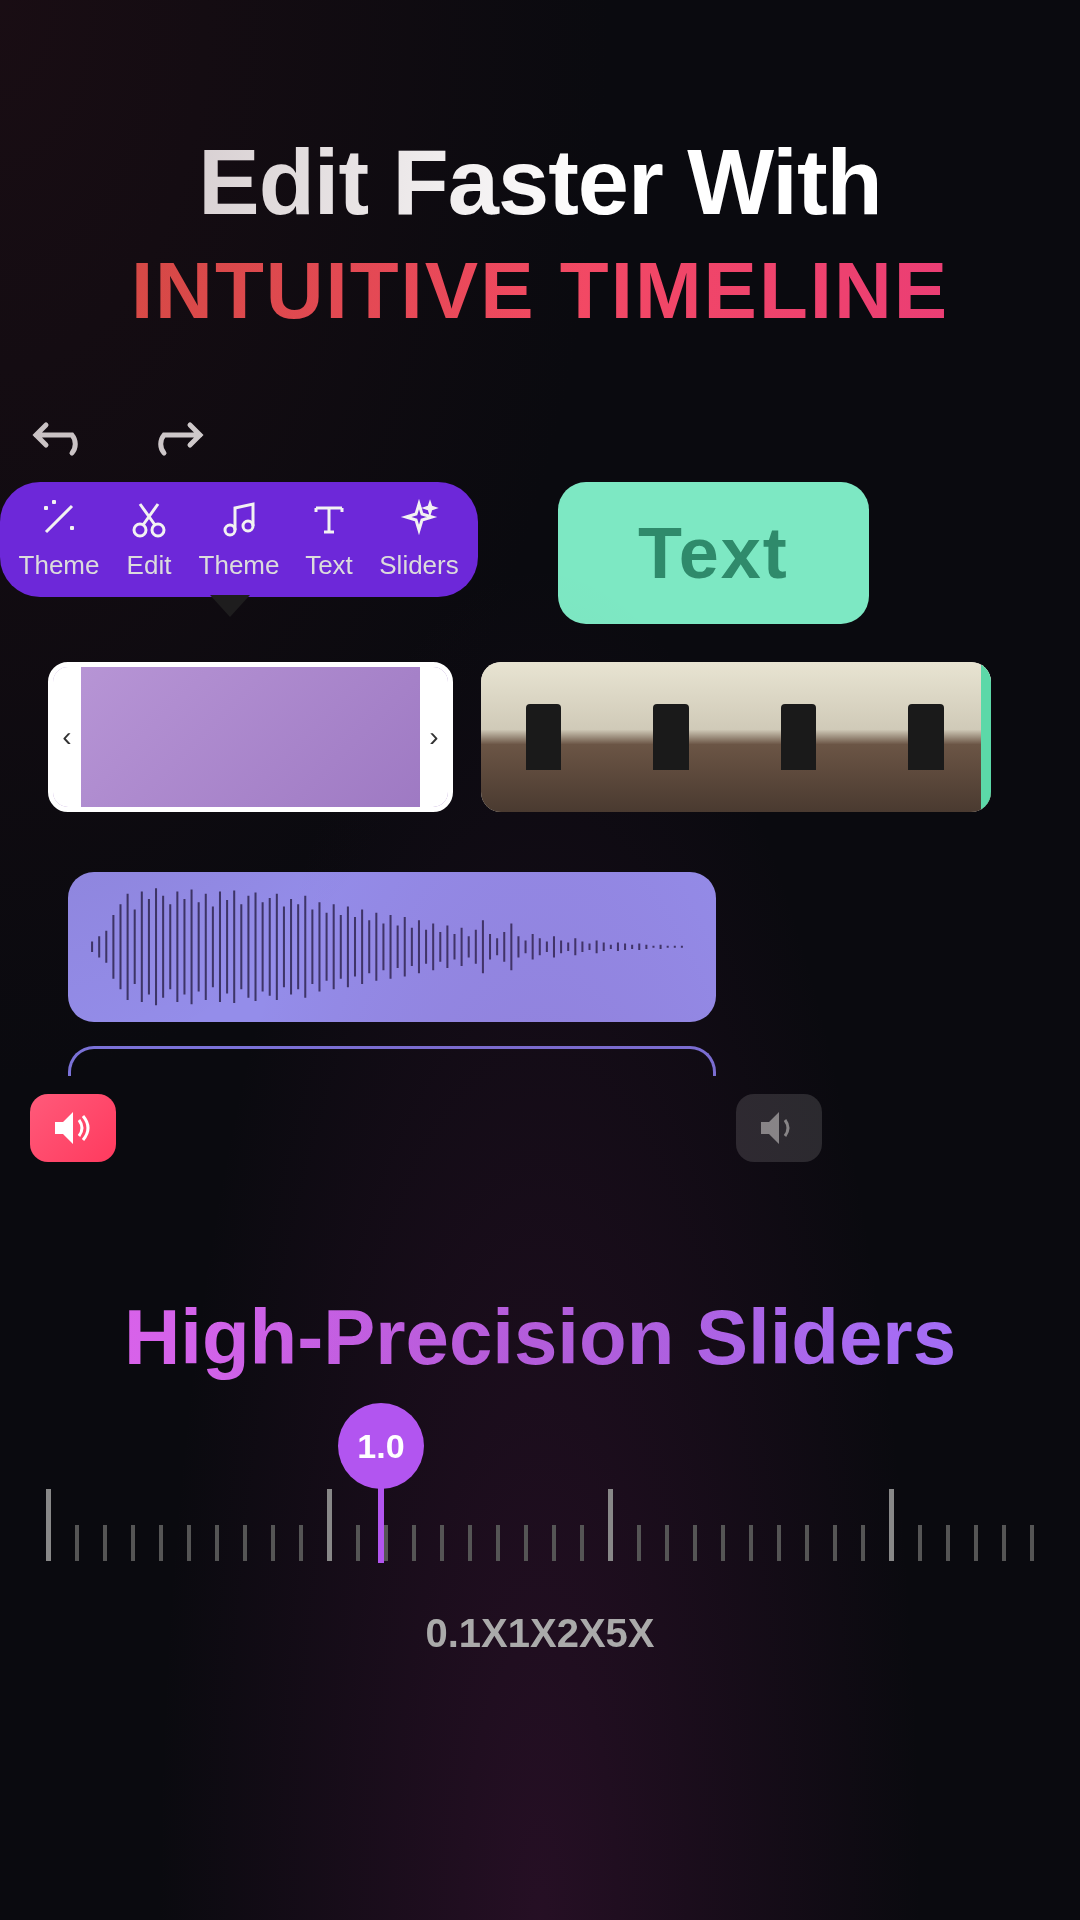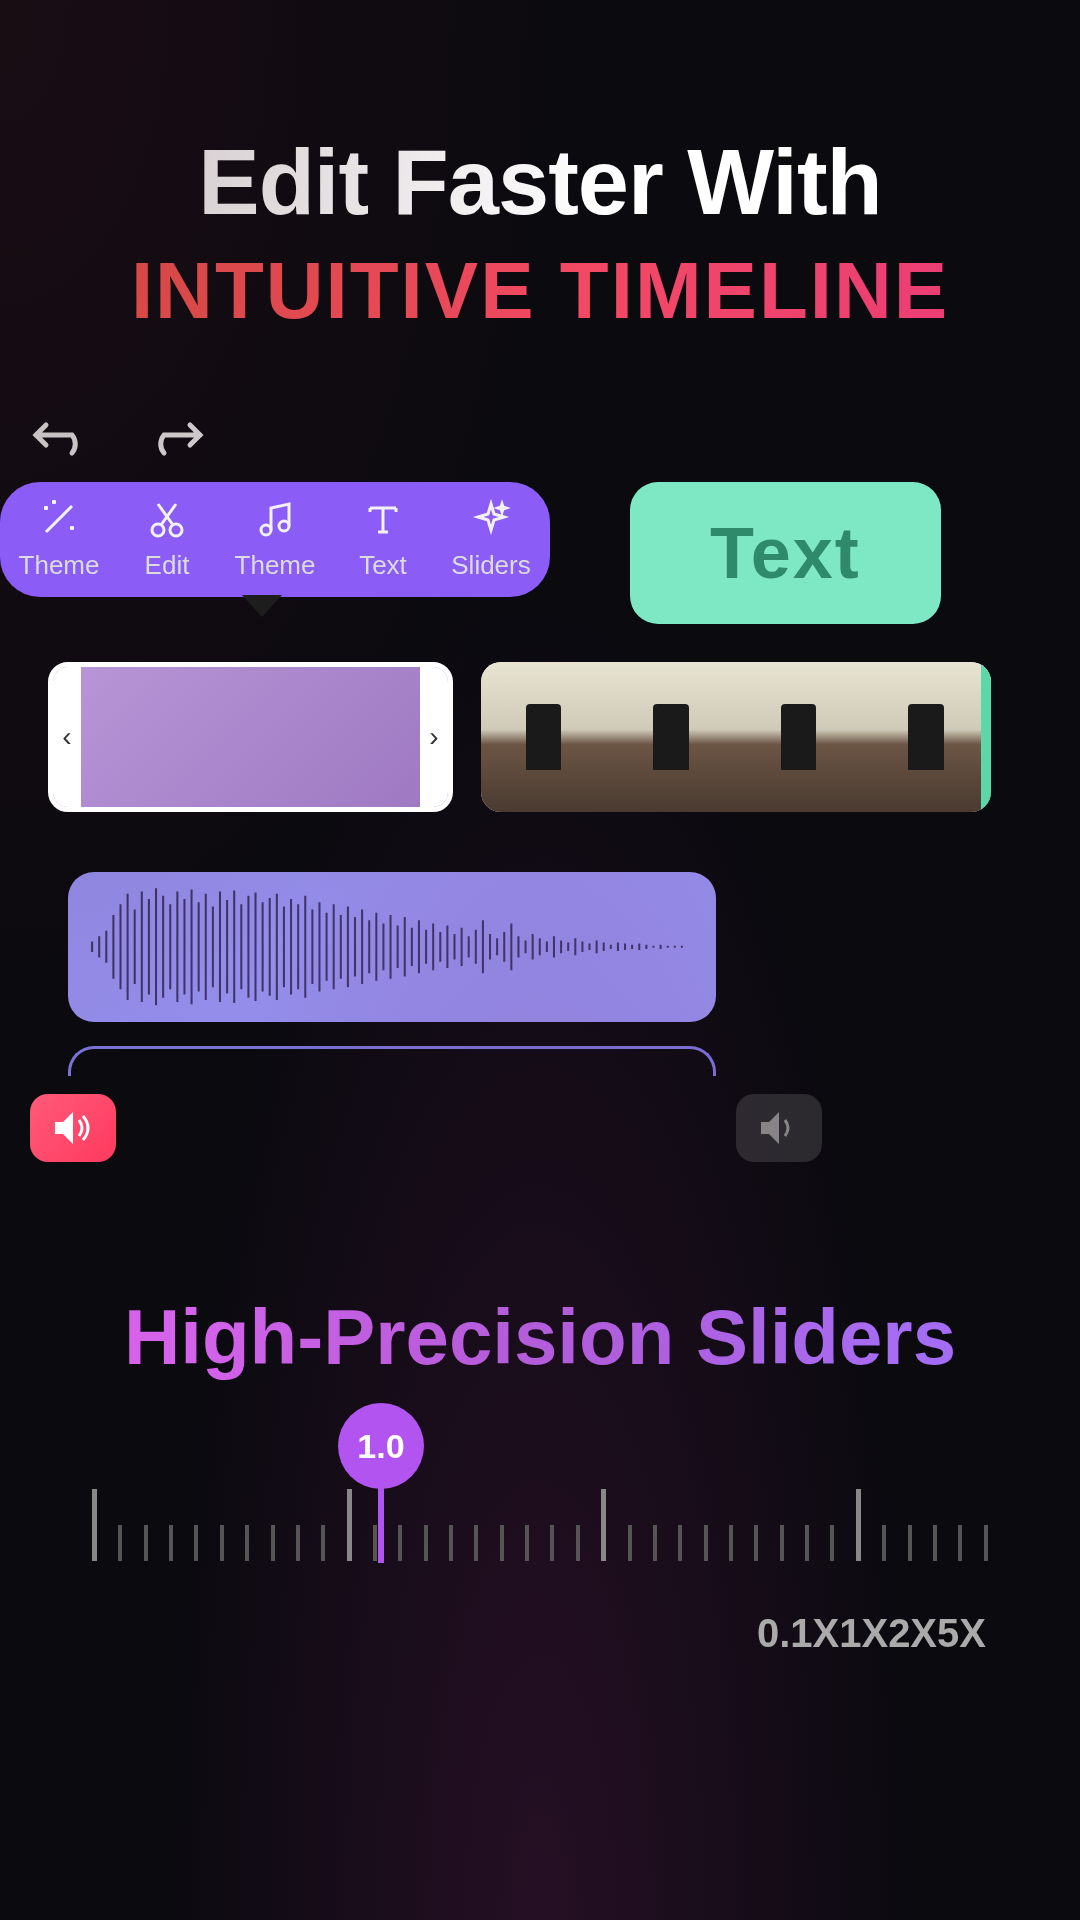--- a/index.html
+++ b/index.html
@@ -52,24 +52,24 @@
       justify-content: center;
       color: #e8e8e8;
     }
     .tool-row {
       display: flex;
       align-items: flex-start;
       margin-top: 25px;
     }
     .toolbar {
       display: flex;
-      background: #8b5cf6;
+      background: #6d28d9;
       border-radius: 40px;
       padding: 16px 20px;
-      gap: 30px;
+      gap: 12px;
       position: relative;
     }
     .toolbar::after {
       content: "";
       position: absolute;
       bottom: -20px;
       left: 44%;
       width: 0; height: 0;
       border-left: 20px solid transparent;
       border-right: 20px solid transparent;
@@ -220,21 +220,21 @@
       font-weight: 800;
       background: linear-gradient(90deg, #e060e8 0%, #9a6ef5 100%);
       -webkit-background-clip: text;
       background-clip: text;
       color: transparent;
       margin-top: 130px;
     }
     .slider-wrap {
       position: relative;
       margin-top: 100px;
-      padding: 0 92px;
+      padding: 0 46px;
     }
     .slider-bubble {
       position: absolute;
       left: 338px;
       top: -80px;
       width: 86px;
       height: 86px;
       background: #b255f0;
       border-radius: 50%;
       display: flex;
@@ -259,21 +259,21 @@
       height: 78px;
     }
     .tick {
       width: 4px;
       background: #555;
       height: 36px;
     }
     .tick.major { height: 72px; width: 5px; background: #888; }
     .slider-labels {
       display: flex;
-      justify-content: flex-end;
+      justify-content: center;
       margin-top: 50px;
       padding: 0 2px;
       font-size: 40px;
       font-weight: 700;
       color: #aaa;
     }
   </style>
 </head>
 <body>
 

